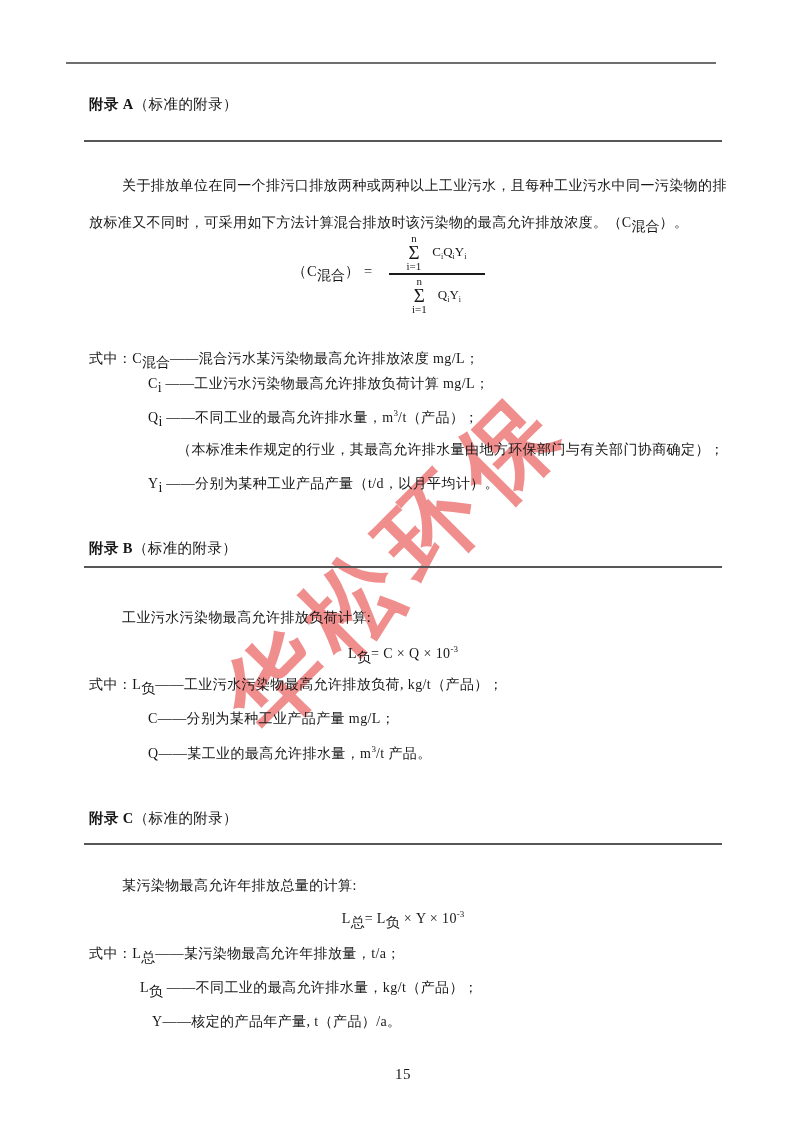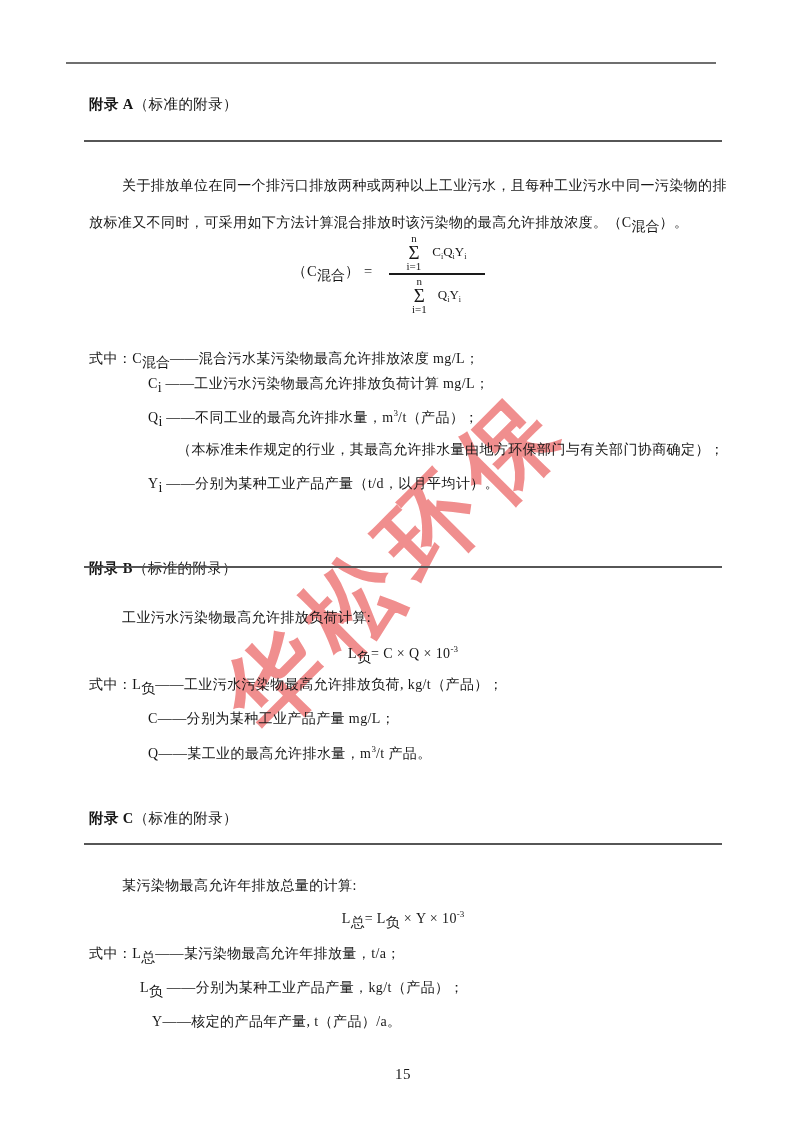--- a/index.html
+++ b/index.html
@@ -96,21 +96,21 @@
       <span>C</span><span class="sub">i</span><span> ——工业污水污染物最高允许排放负荷计算 mg/L；</span>
     </div>
     <div class="abs t" style="left:148px;top:408px;">
       <span>Q</span><span class="sub">i</span><span> ——不同工业的最高允许排水量，m</span><span class="sup">3</span><span>/t（产品）；</span>
     </div>
     <div class="abs t" style="left:177px;top:441px;">（本标准未作规定的行业，其最高允许排水量由地方环保部门与有关部门协商确定）；</div>
     <div class="abs t" style="left:148px;top:475px;text-align:center;">
       <span>Y</span><span class="sub">i</span><span> ——分别为某种工业产品产量（t/d，以月平均计）。</span>
     </div>
 
-    <div class="abs heading" style="left:89px;top:539px;margin-top:20px;">
+    <div class="abs heading" style="left:89px;top:539px;">
       <span class="bold">附录 B</span><span>（标准的附录）</span>
     </div>
     <div class="abs rule" style="left:84px;top:566px;width:638px;"></div>
 
     <div class="abs t" style="left:122px;top:609px;">工业污水污染物最高允许排放负荷计算:</div>
 
     <div class="abs t centerline" style="left:90px;top:644px;">
       <span>L</span><span class="sub">负</span><span>= C × Q × 10</span><span class="sup">-3</span>
     </div>
 
@@ -130,20 +130,20 @@
     <div class="abs t" style="left:122px;top:877px;text-align:center;">某污染物最高允许年排放总量的计算:</div>
 
     <div class="abs t centerline" style="left:90px;top:909px;">
       <span>L</span><span class="sub">总</span><span>= L</span><span class="sub">负</span><span> × Y × 10</span><span class="sup">-3</span>
     </div>
 
     <div class="abs t" style="left:89px;top:945px;">
       <span>式中：L</span><span class="sub">总</span><span>——某污染物最高允许年排放量，t/a；</span>
     </div>
     <div class="abs t" style="left:140px;top:979px;">
-      <span>L</span><span class="sub">负</span><span> ——分别为某种工业产品产量，kg/t（产品）；</span>
+      <span>L</span><span class="sub">负</span><span> ——不同工业的最高允许排水量，kg/t（产品）；</span>
     </div>
     <div class="abs t" style="left:152px;top:1013px;">Y——核定的产品年产量, t（产品）/a。</div>
 
     <div class="abs footer-num centerline" style="left:90px;top:1066px;">15</div>
 
   </div>
 </div>
 
 </body></html>

